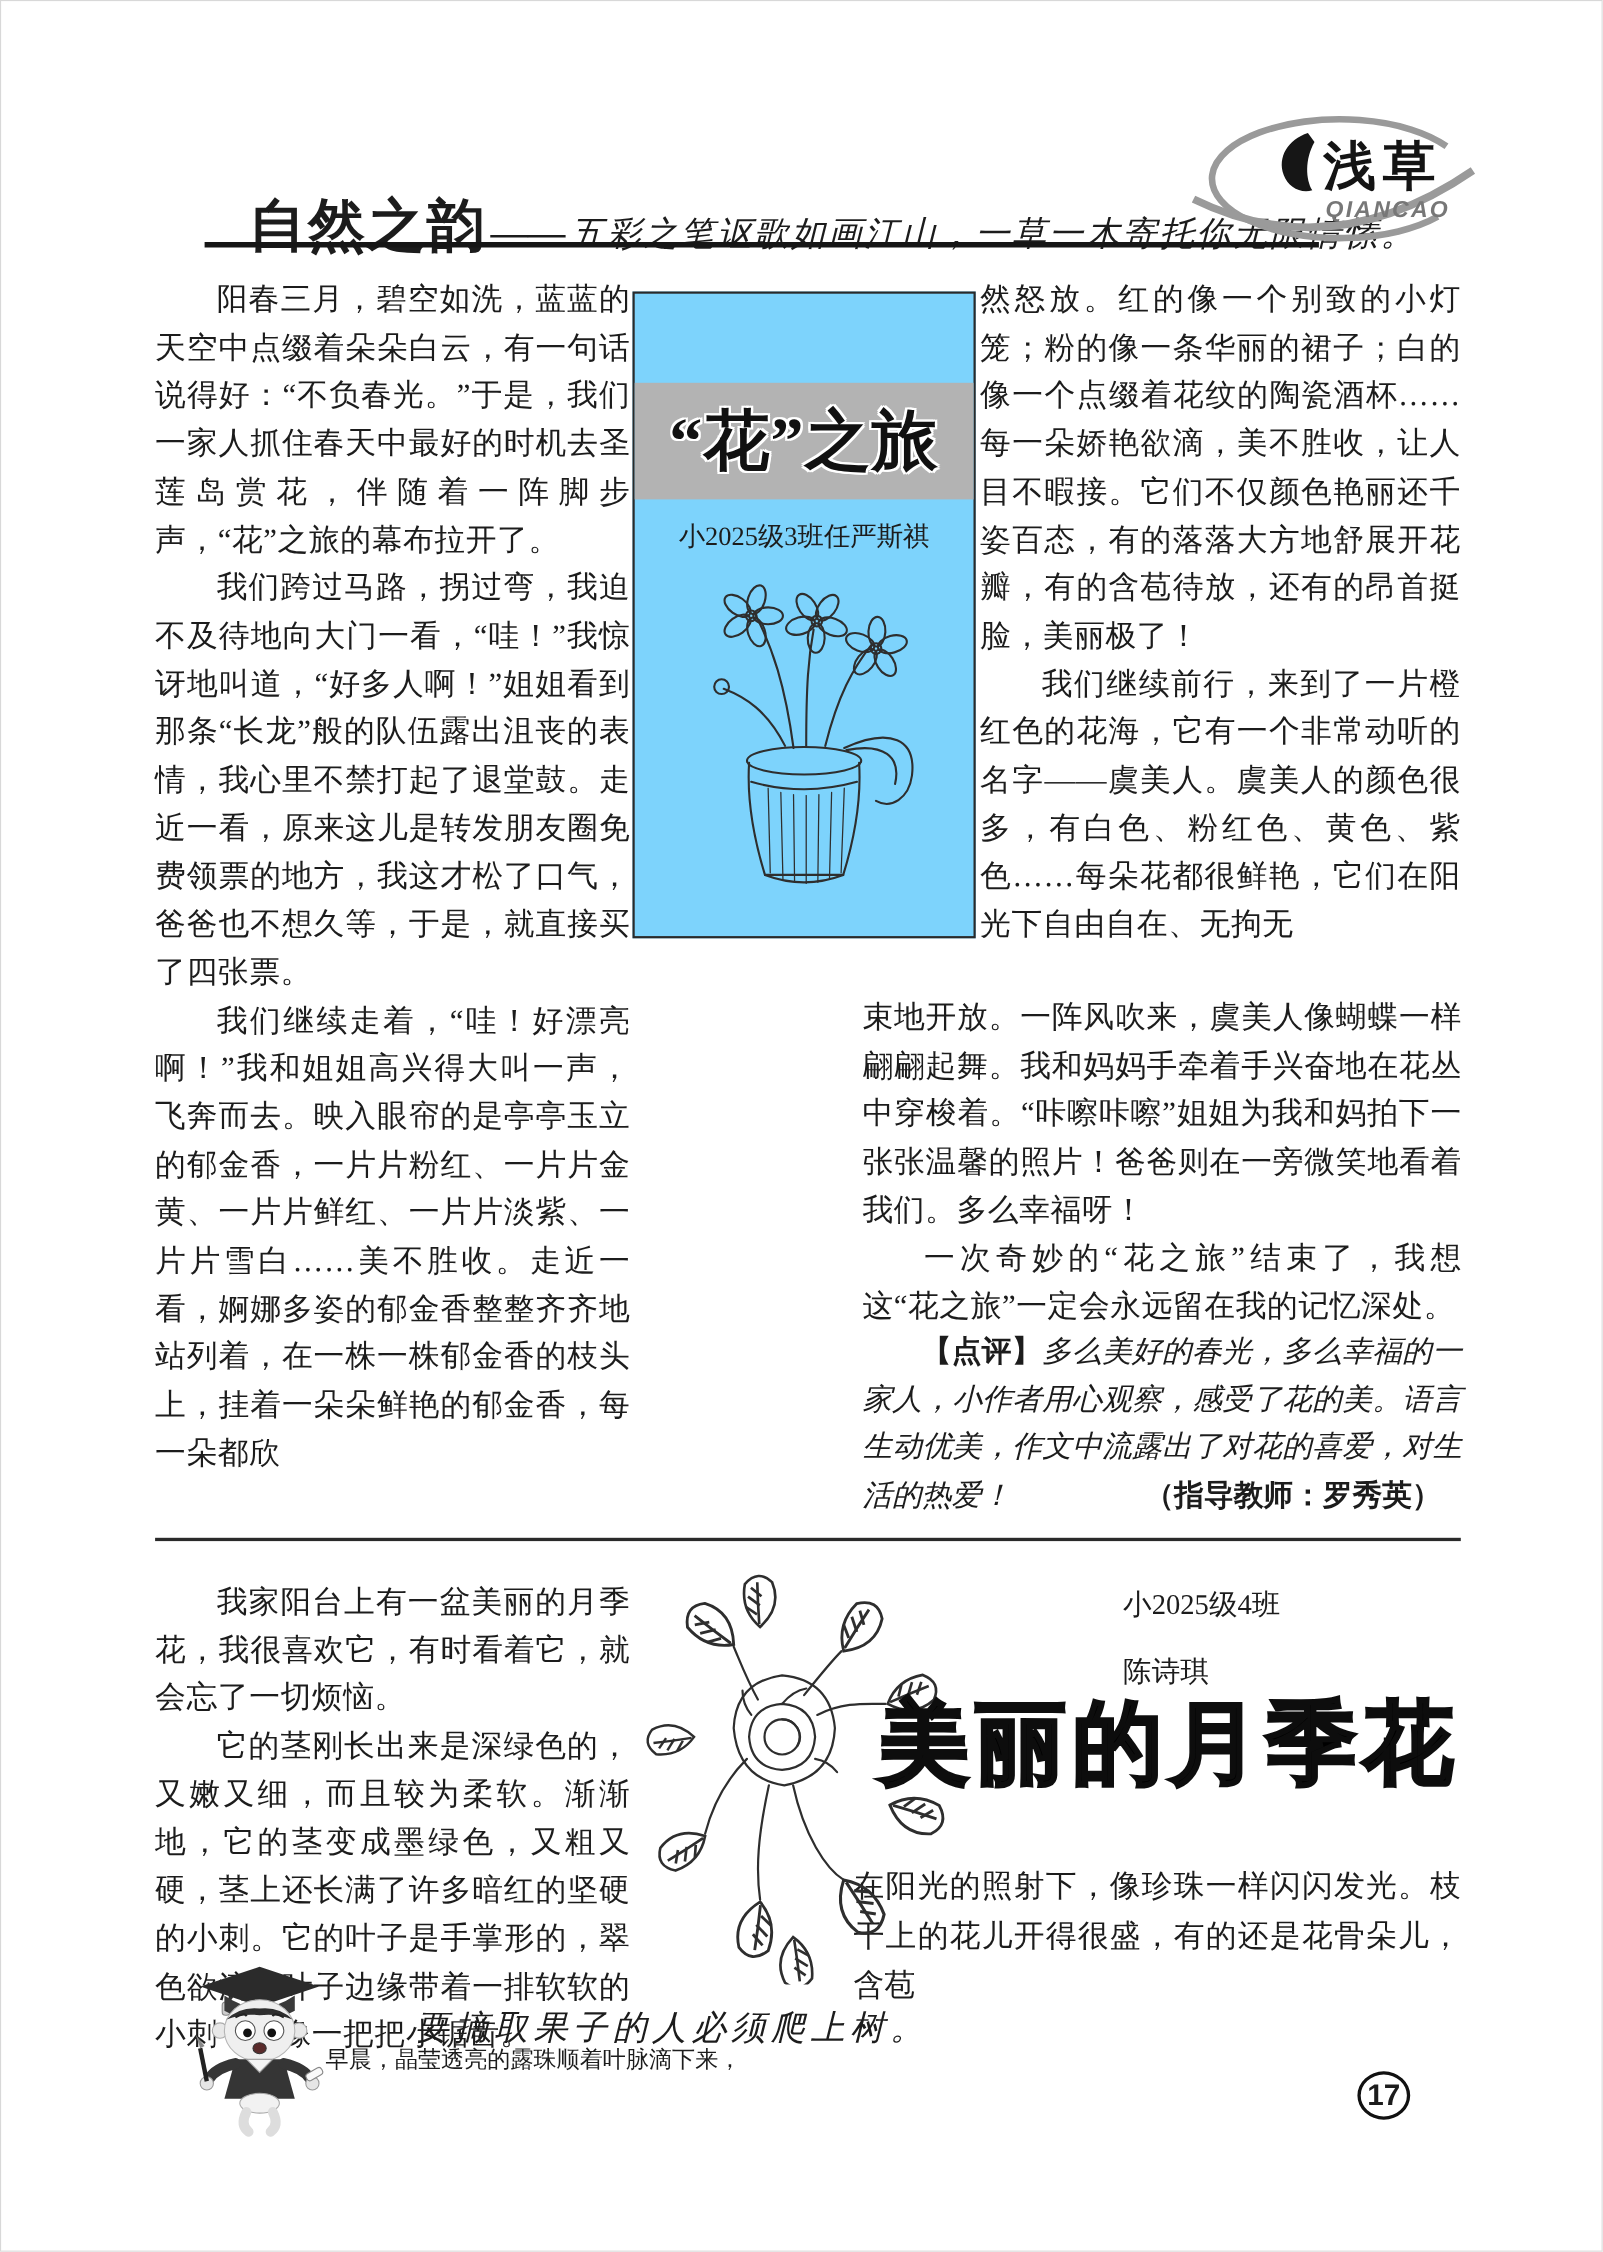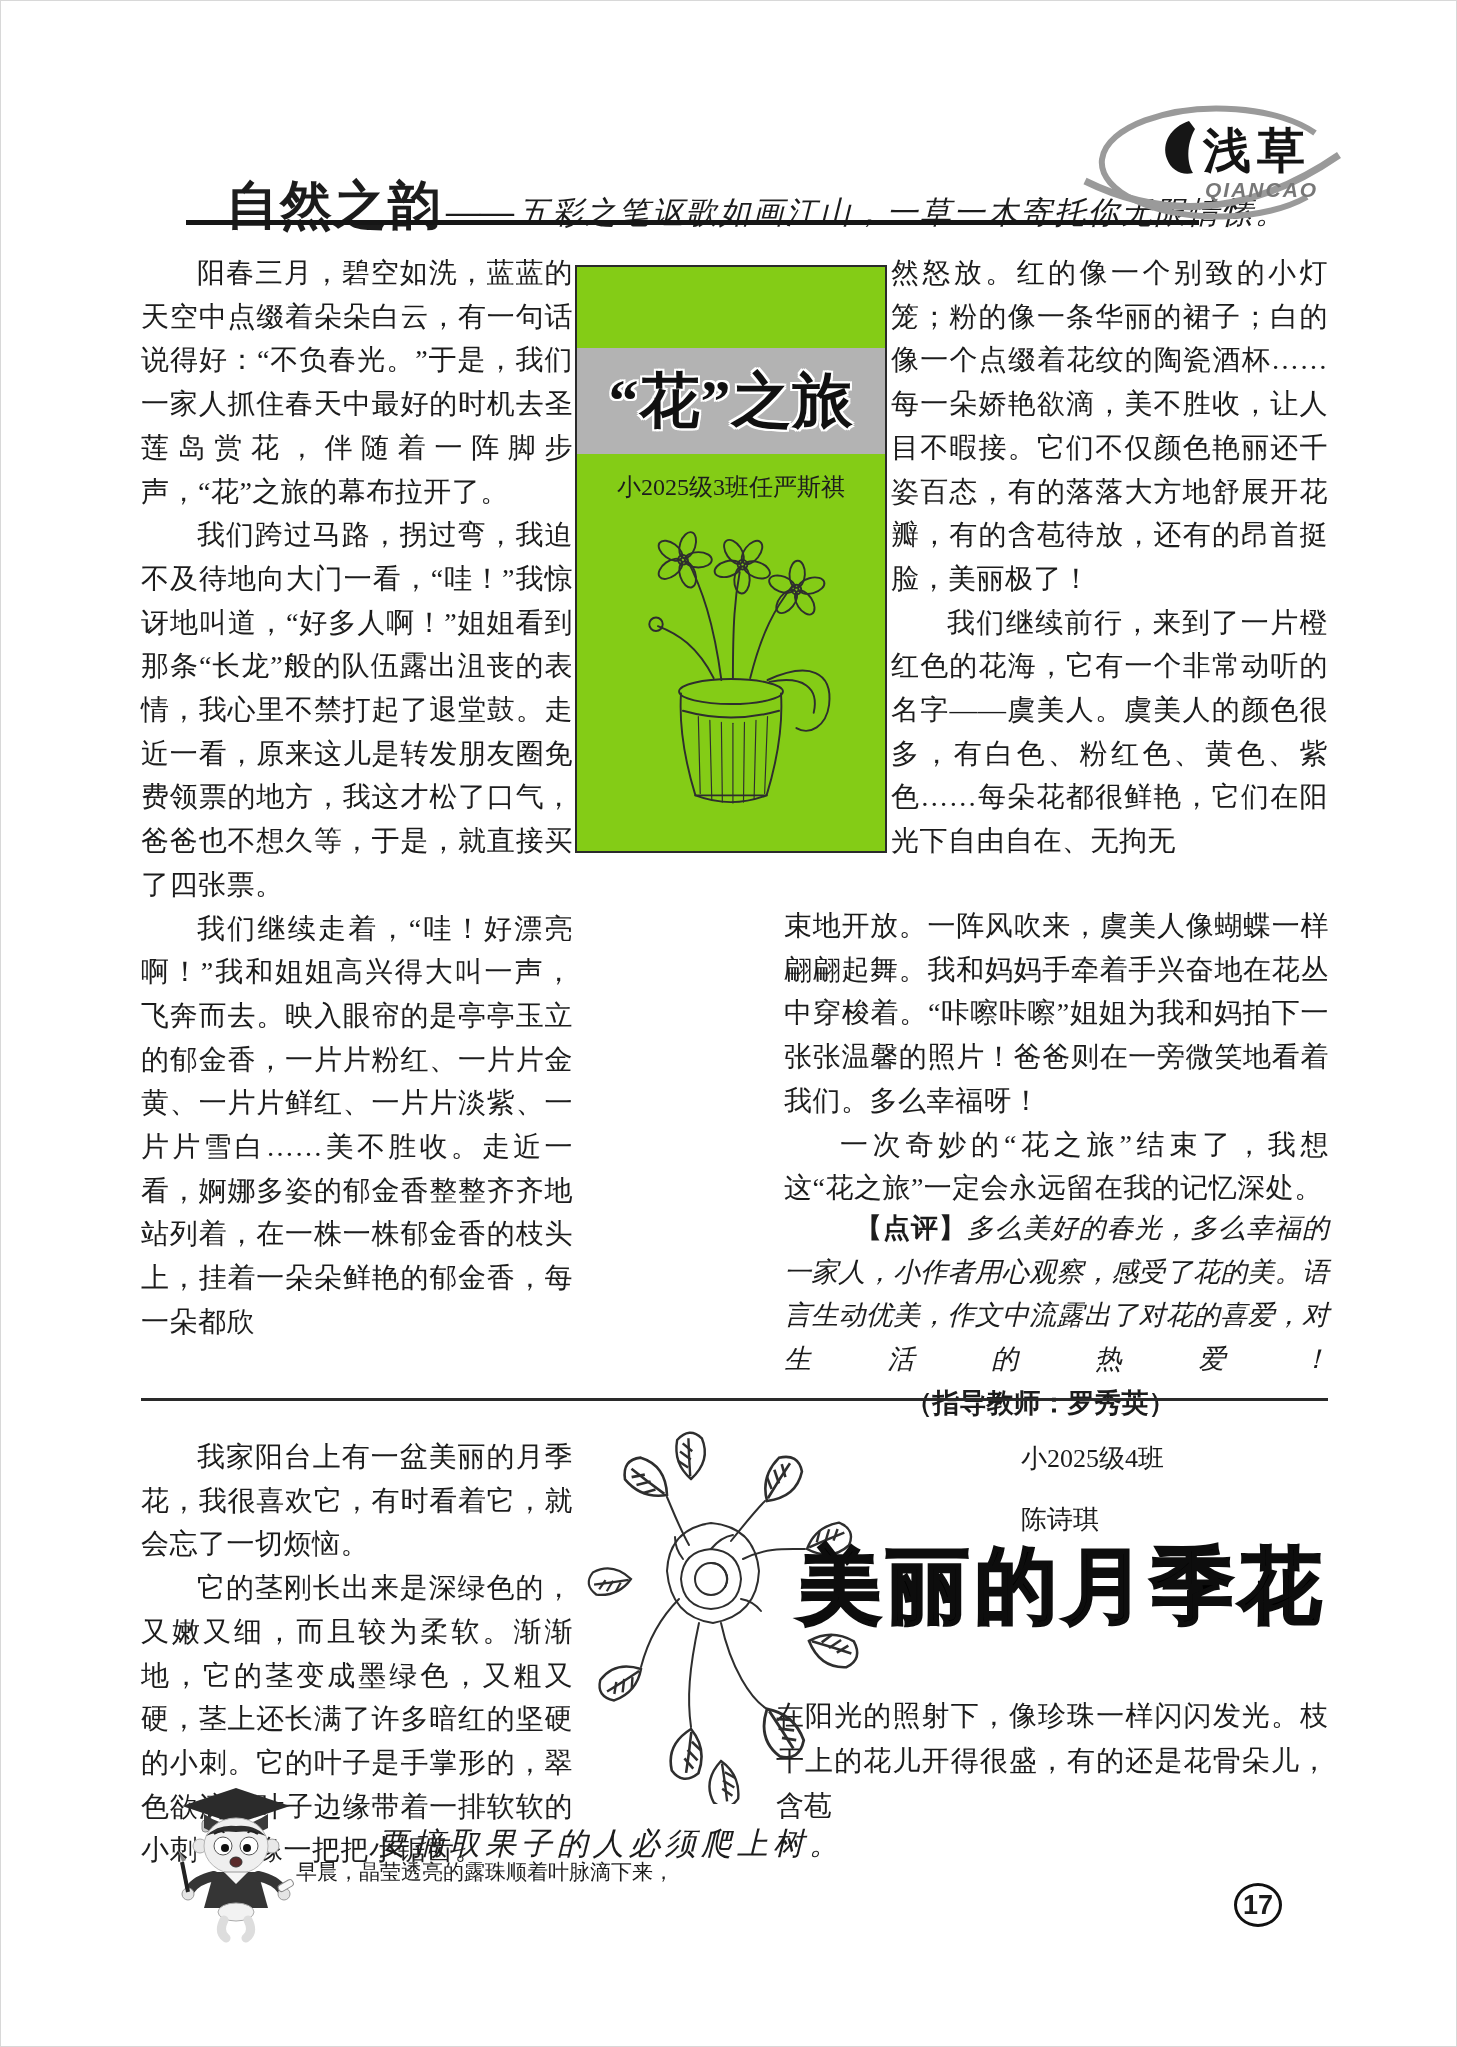--- a/index.html
+++ b/index.html
@@ -18,31 +18,31 @@
   .header-rule{left:185px;top:219px;width:1013px;height:5px;background:#161616;}
   .logo{left:1082px;top:92px;width:258px;height:142px;}
   
   .col p{margin:0;text-align:justify;}
   .body-text{font-size:28px;line-height:43.7px;letter-spacing:0.5px;}
   .indent{text-indent:2em;}
   .a1-left{left:140px;top:250px;width:432px;}
   .a1-right{left:890px;top:250px;width:437px;}
   .a1-wide{left:783px;top:903px;width:545px;}
   
-  .a1-box{left:574px;top:264px;width:312px;height:588px;border:2px solid #2a2a2a;background:#84cc16;box-sizing:border-box;}
+  .a1-box{left:574px;top:264px;width:312px;height:588px;border:2px solid #2a2a2a;background:#7dd3fc;box-sizing:border-box;}
   .a1-band{margin-top:81px;height:106px;background:#b3b3b3;display:flex;align-items:center;justify-content:center;}
   .a1-title{
     font-size:60px;font-weight:900;font-family:"Liberation Serif",serif;letter-spacing:1px;color:#111;
     text-shadow:2px 0 #fff,-2px 0 #fff,0 2px #fff,0 -2px #fff,2px 2px #fff,-2px -2px #fff,2px -2px #fff,-2px 2px #fff;
   }
   .a1-byline{margin-top:17px;display:flex;justify-content:center;font-size:24px;}
   .vase{display:block;margin:12px auto 0;}
   
   .comment{left:783px;top:1206px;width:545px;font-size:27px;line-height:43.7px;text-align:justify;text-indent:2em;}
-  .comment-label{font-weight:bold;font-family:"Liberation Sans",sans-serif;font-style:normal;margin-left:17px;}
+  .comment-label{font-weight:bold;font-family:"Liberation Sans",sans-serif;font-style:normal;}
   .comment-body{font-style:italic;}
   .comment-teacher{font-weight:bold;font-family:"Liberation Sans",sans-serif;margin-left:4.5em;white-space:nowrap;}
   .divider{left:140px;top:1397px;width:1187px;height:3px;background:#2a2a2a;}
   
   .a2-left{left:140px;top:1434px;width:432px;}
   .a2-lastline{left:295px;top:1836px;width:420px;font-size:21px;white-space:nowrap;}
   .rose{left:570px;top:1408px;z-index:1;}
   .a2-byline{left:1020px;top:1440px;display:flex;gap:26px;font-size:26px;flex-direction:column;}
   .a2-title{
     left:798px;top:1534px;z-index:2;font-family:"Liberation Sans",sans-serif;

